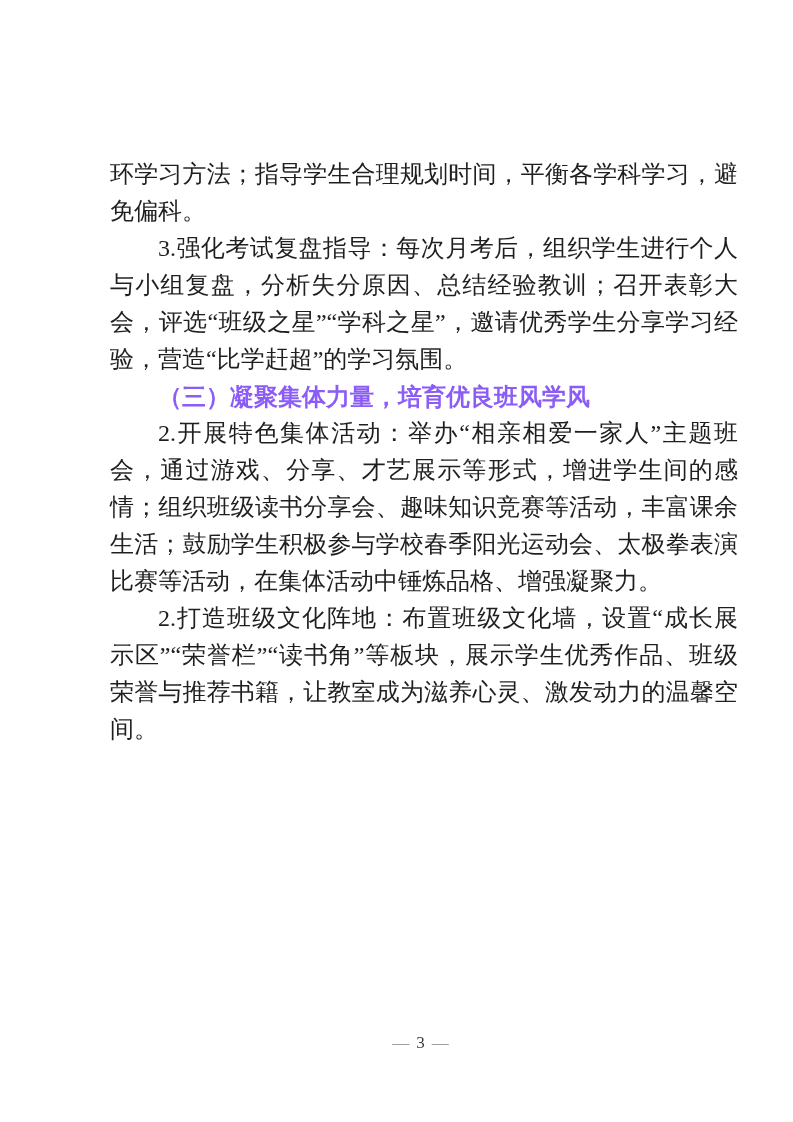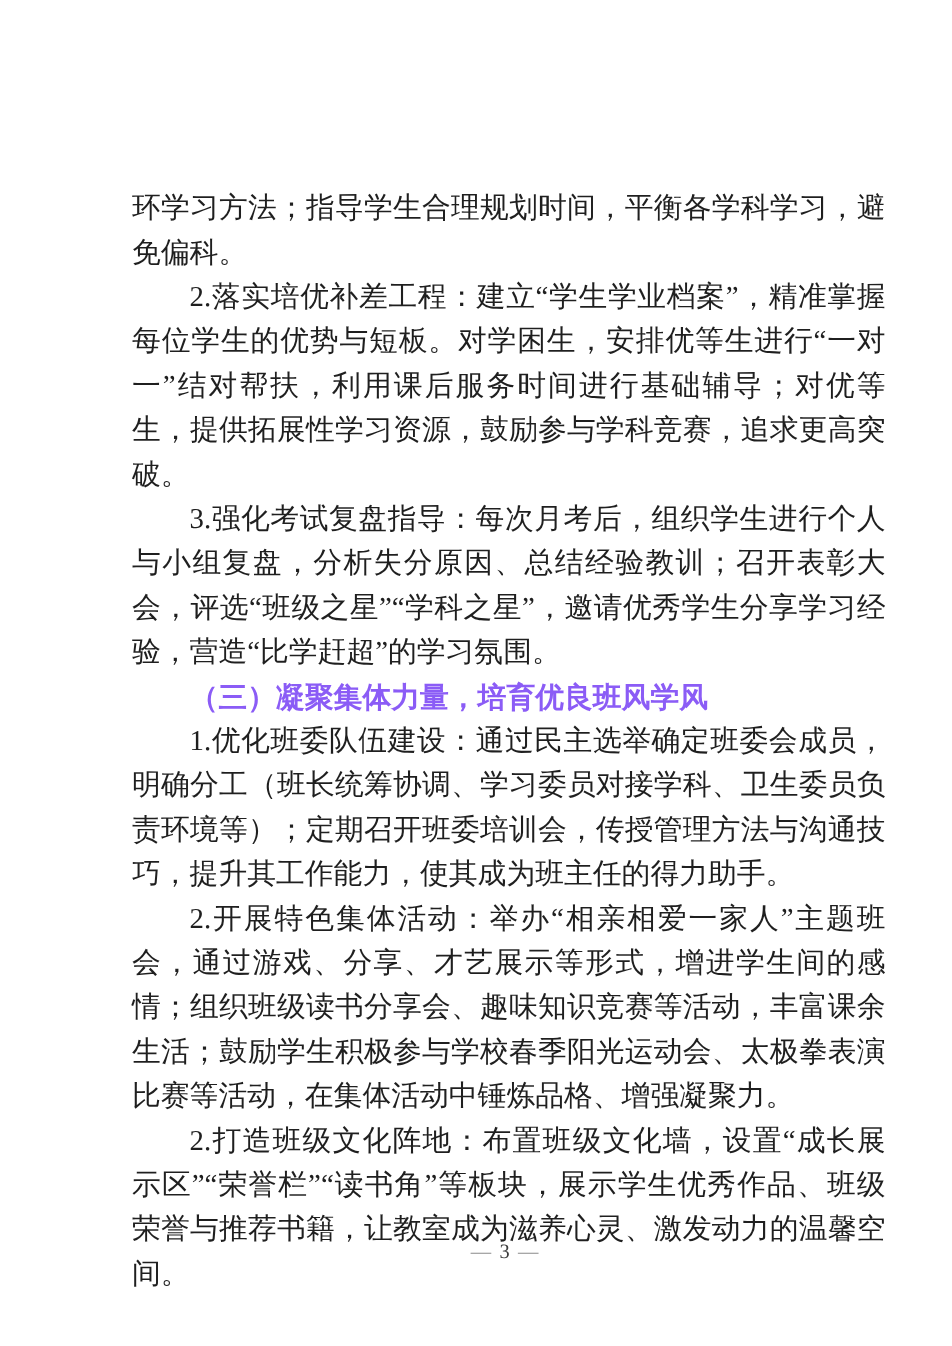--- a/index.html
+++ b/index.html
@@ -60,24 +60,22 @@
     margin: 0 7px;
     color: #3d3d3d;
   }
 </style>
 </head>
 <body>
 
 <div class="page">
   <div class="text-block">
     <p class="body">环学习方法；指导学生合理规划时间，平衡各学科学习，避免偏科。</p>
-    <p class="body ind">2.落实培优补差工程：建立“学生学业档案”，精准掌握每位学生的优势与短板。对学困生，安排优等生进行“一对一”结对帮扶，利用课后服务时间进行基础辅导；对优等生，提供拓展性学习资源，鼓励参与学科竞赛，追求更高突破。</p>
     <p class="body ind">3.强化考试复盘指导：每次月考后，组织学生进行个人与小组复盘，分析失分原因、总结经验教训；召开表彰大会，评选“班级之星”“学科之星”，邀请优秀学生分享学习经验，营造“比学赶超”的学习氛围。</p>
     <h2 class="heading ind">（三）凝聚集体力量，培育优良班风学风</h2>
-    <p class="body ind">1.优化班委队伍建设：通过民主选举确定班委会成员，明确分工（班长统筹协调、学习委员对接学科、卫生委员负责环境等）；定期召开班委培训会，传授管理方法与沟通技巧，提升其工作能力，使其成为班主任的得力助手。</p>
     <p class="body ind">2.开展特色集体活动：举办“相亲相爱一家人”主题班会，通过游戏、分享、才艺展示等形式，增进学生间的感情；组织班级读书分享会、趣味知识竞赛等活动，丰富课余生活；鼓励学生积极参与学校春季阳光运动会、太极拳表演比赛等活动，在集体活动中锤炼品格、增强凝聚力。</p>
     <p class="body ind">2.打造班级文化阵地：布置班级文化墙，设置“成长展示区”“荣誉栏”“读书角”等板块，展示学生优秀作品、班级荣誉与推荐书籍，让教室成为滋养心灵、激发动力的温馨空间。</p>
   </div>
 
   <div class="footer">
     <span class="dash">—</span><span class="pagenum">3</span><span class="dash">—</span>
   </div>
 </div>
 
 </body></html>

